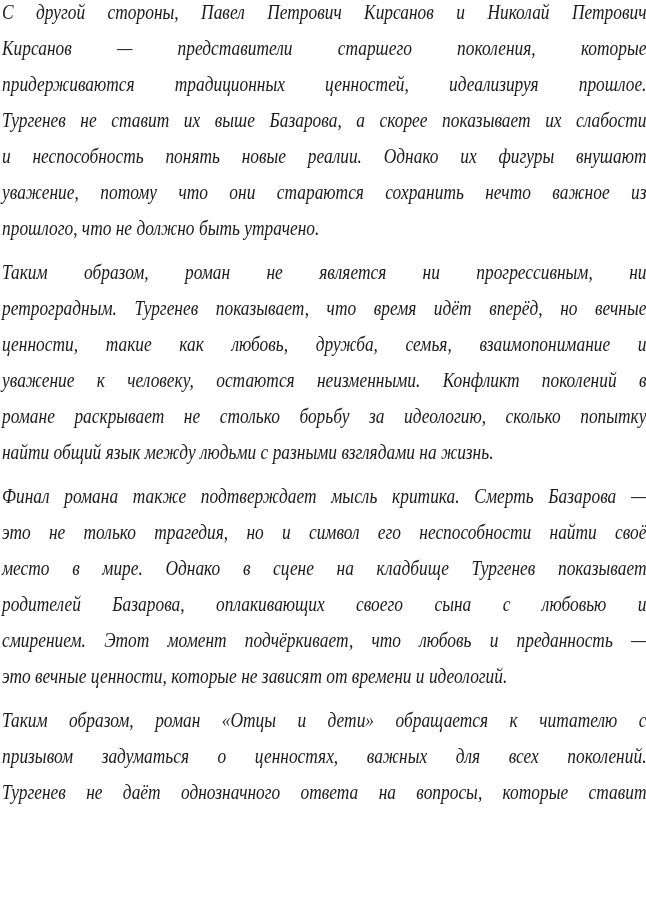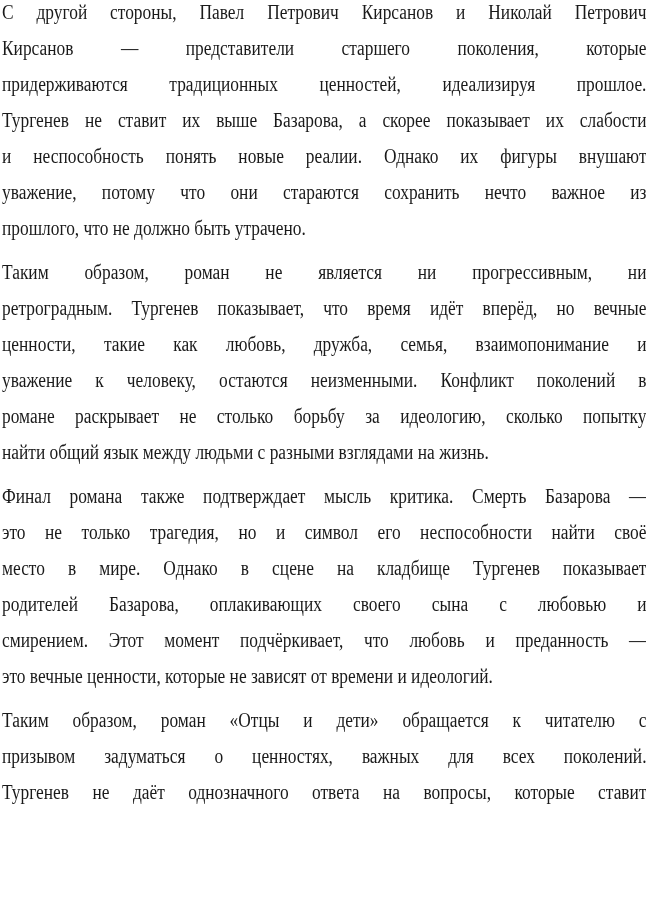--- a/index.html
+++ b/index.html
@@ -13,20 +13,21 @@
     overflow: hidden;
     position: relative;
   }
   .page {
     position: absolute;
     left: 0;
     top: 0;
     width: 646px;
     height: 804px;
     overflow: hidden;
+    font-style: italic;
   }
   .text-block {
     position: absolute;
     left: 2px;
     top: -6px;
     width: 760px;
     transform: scaleX(0.848);
     transform-origin: 0 0;
     font-family: "Liberation Serif", "DejaVu Serif", serif;
     font-size: 20.5px;

